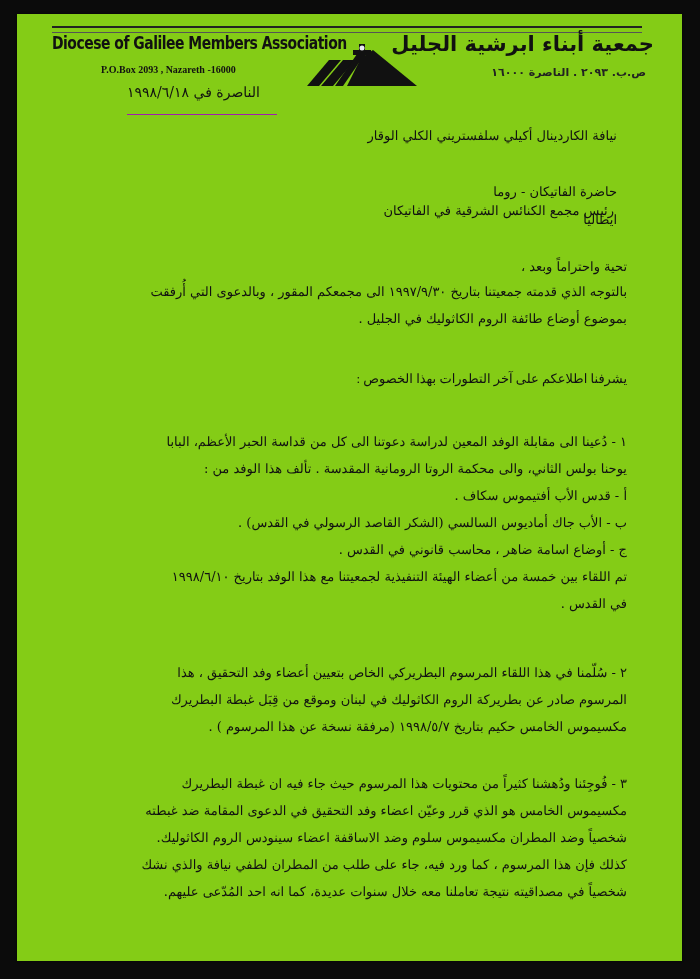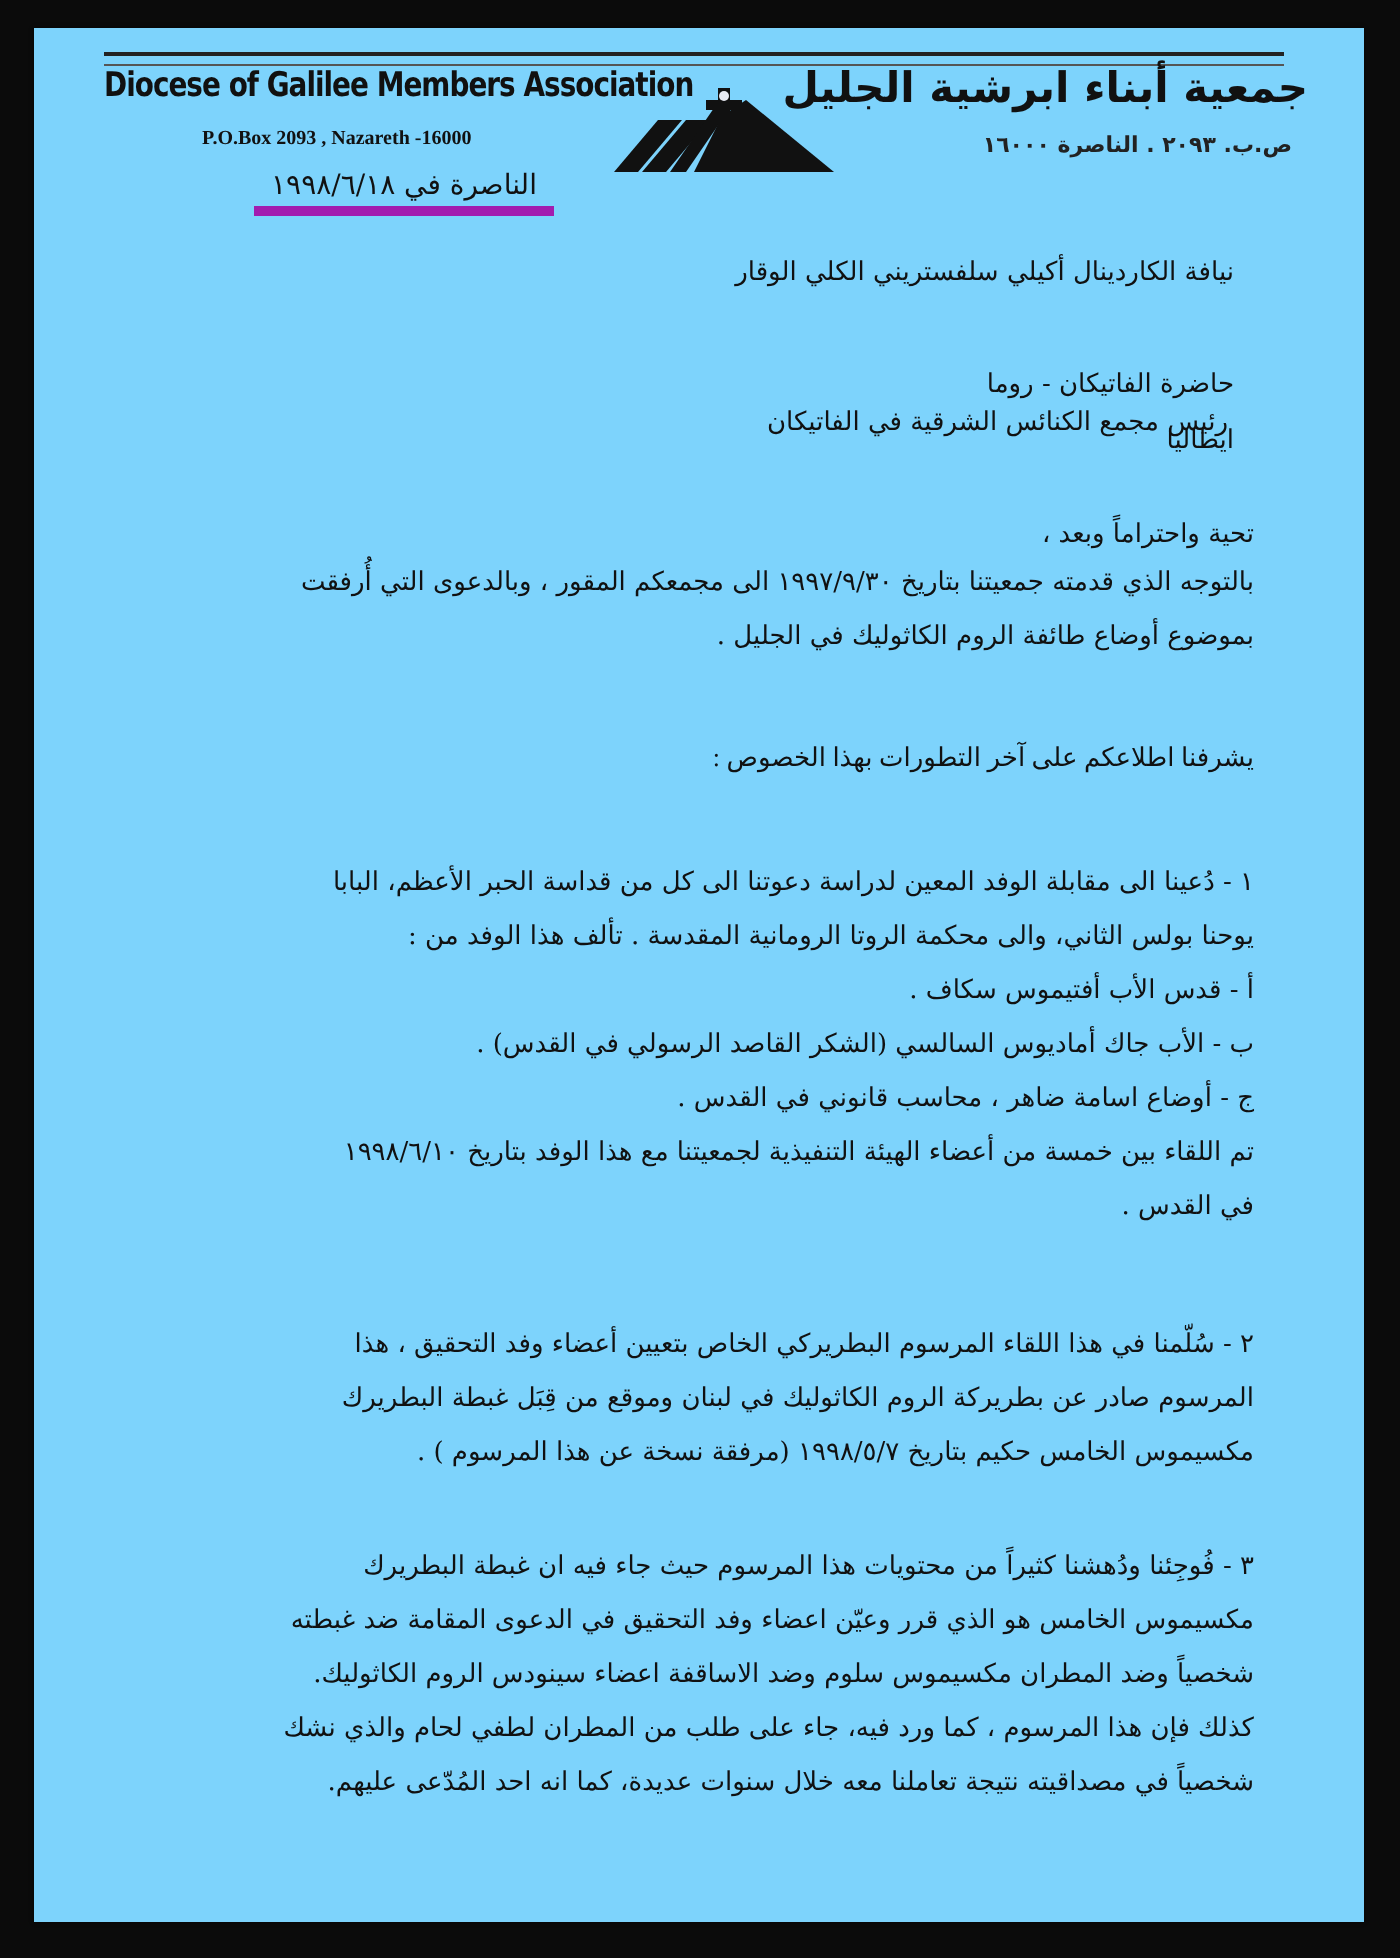--- a/index.html
+++ b/index.html
@@ -2,39 +2,39 @@
 <html><head>
   <meta charset="utf-8">
   <style>
     html, body { margin:0; padding:0; }
     body {
       width:700px; height:979px; background:#0b0b0b; position:relative; overflow:hidden;
       font-family:"DejaVu Serif", serif;
     }
     .paper {
       position:absolute; left:17px; top:14px; width:665px; height:947px;
-      background:#7dd3fc;
+      background:#84cc16;
       box-shadow: 0 0 2px rgba(0,0,0,0.6);
     }
     .top-rule {
       position:absolute; left:35px; top:12px; width:590px; height:4px;
       border-top:2px solid #222; border-bottom:1px solid #555;
     }
     .en-title {
       position:absolute; left:35px; top:19px; font-family:"DejaVu Sans", sans-serif;
       font-weight:bold; font-size:17px; letter-spacing:-0.6px; color:#111;
       transform:scaleX(0.82); transform-origin:left top; white-space:nowrap;
     }
     .en-pobox {
       position:absolute; left:84px; top:50px; font-family:"Liberation Serif", serif;
       font-weight:bold; font-size:10px; color:#111; white-space:nowrap;
     }
     .date-ar {
-      position:absolute; left:110px; top:70px; width:150px; text-align:center;
-      direction:rtl; font-size:14px; color:#111; border-bottom:5px solid #a21caf; padding-bottom:2px;
+      position:absolute; left:110px; top:70px; width:150px; text-align:left;
+      direction:rtl; font-size:14px; color:#111; border-bottom:1px solid #a21caf; padding-bottom:14px;
     }
     .logo { position:absolute; left:290px; top:28px; width:110px; height:44px; }
     .ar-title {
       position:absolute; right:28px; top:18px; direction:rtl; font-family:"DejaVu Sans", sans-serif;
       font-weight:bold; font-size:21px; color:#111; white-space:nowrap;
     }
     .ar-pobox {
       position:absolute; right:36px; top:52px; direction:rtl; font-family:"DejaVu Sans", sans-serif;
       font-size:11px; font-weight:bold; color:#222; white-space:nowrap;
     }
@@ -94,16 +94,16 @@
   <div class="para" style="right:55px; top:645px; width:575px;">
     <div>٢ - سُلّمنا في هذا اللقاء المرسوم البطريركي الخاص بتعيين أعضاء وفد التحقيق ، هذا</div>
     <div>المرسوم صادر عن بطريركة الروم الكاثوليك في لبنان وموقع من قِبَل غبطة البطريرك</div>
     <div>مكسيموس الخامس حكيم بتاريخ ١٩٩٨/٥/٧ (مرفقة نسخة عن هذا المرسوم ) .</div>
   </div>
 
   <div class="para" style="right:55px; top:756px; width:575px;">
     <div>٣ - فُوجِئنا ودُهشنا كثيراً من محتويات هذا المرسوم حيث جاء فيه ان غبطة البطريرك</div>
     <div>مكسيموس الخامس هو الذي قرر وعيّن اعضاء وفد التحقيق في الدعوى المقامة ضد غبطته</div>
     <div>شخصياً وضد المطران مكسيموس سلوم وضد الاساقفة اعضاء سينودس الروم الكاثوليك.</div>
-    <div>كذلك فإن هذا المرسوم ، كما ورد فيه، جاء على طلب من المطران لطفي لحام والذي نشك</div>
+    <div>كذلك فإن هذا المرسوم ، كما ورد فيه، جاء على طلب من المطران لطفي نيافة والذي نشك</div>
     <div>شخصياً في مصداقيته نتيجة تعاملنا معه خلال سنوات عديدة، كما انه احد المُدّعى عليهم.</div>
   </div>
 </div>
 
 </body></html>

